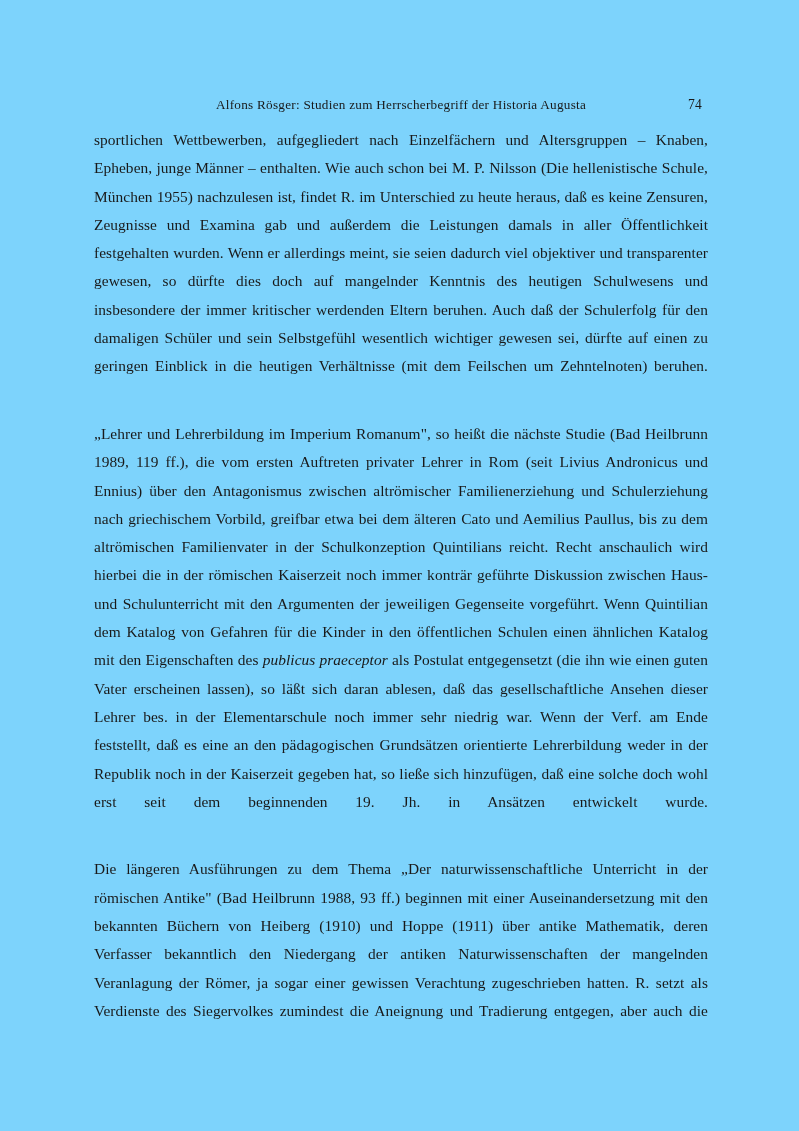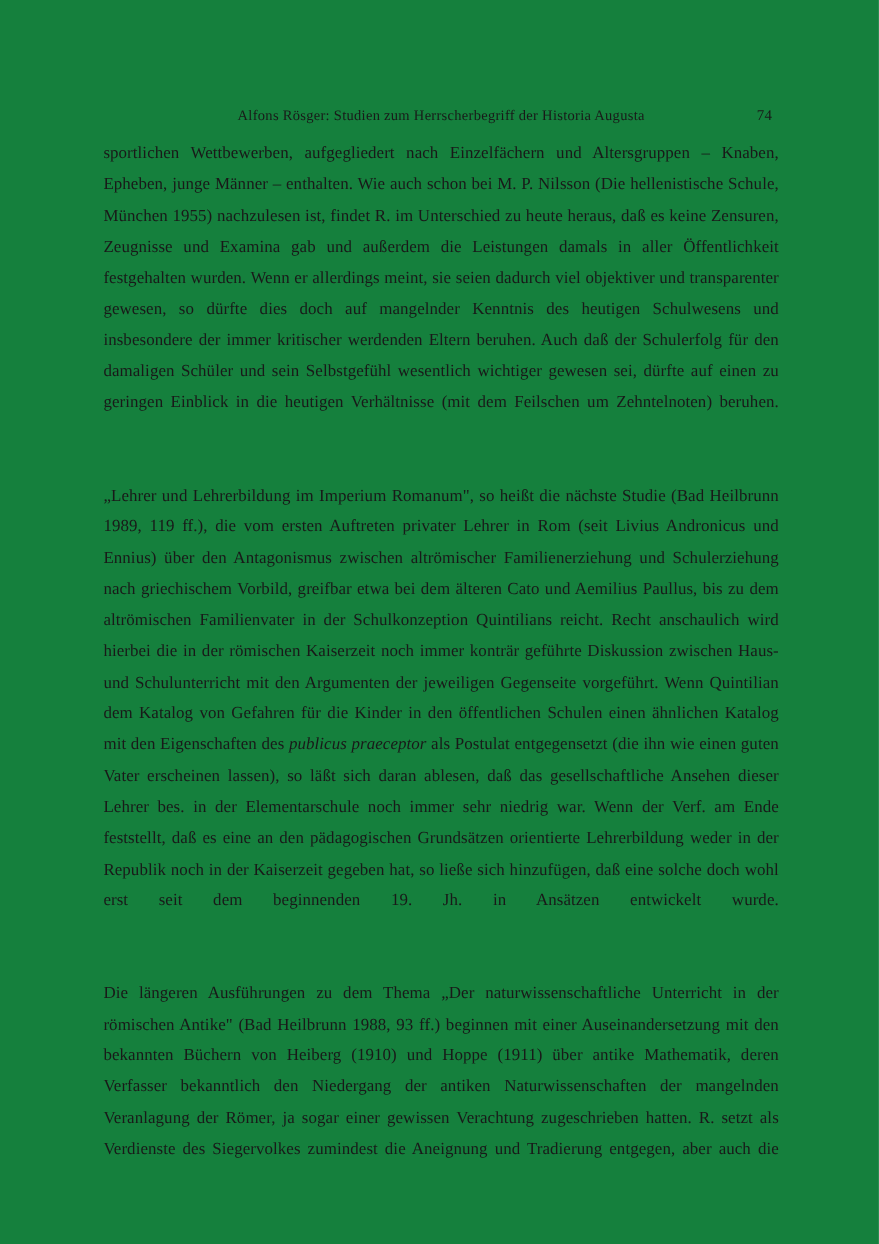--- a/index.html
+++ b/index.html
@@ -7,21 +7,21 @@
     margin: 0;
     padding: 0;
     background: #ffffff;
   }
 
   .page {
     position: relative;
     width: 799px;
     height: 1131px;
     margin: 0 auto;
-    background: #15803d;
+    background: #7dd3fc;
     overflow: hidden;
     font-family: "Liberation Serif", "DejaVu Serif", serif;
     color: #191919;
   }
 
   
   .running-head {
     position: absolute;
     left: 94px;
     top: 96px;
@@ -61,21 +61,21 @@
     text-justify: inter-word;
     letter-spacing: 0.004em;
     word-spacing: 0.01em;
     -webkit-hyphens: none;
     hyphens: none;
     font-family: Liberation Serif, serif;
   }
 
   
   .para + .para {
-    margin-top: 28px;
+    margin-top: 11px;
   }
 
   
   .para::after {
     content: "";
     display: inline-block;
     width: 100%;
   }
 
   .it {

